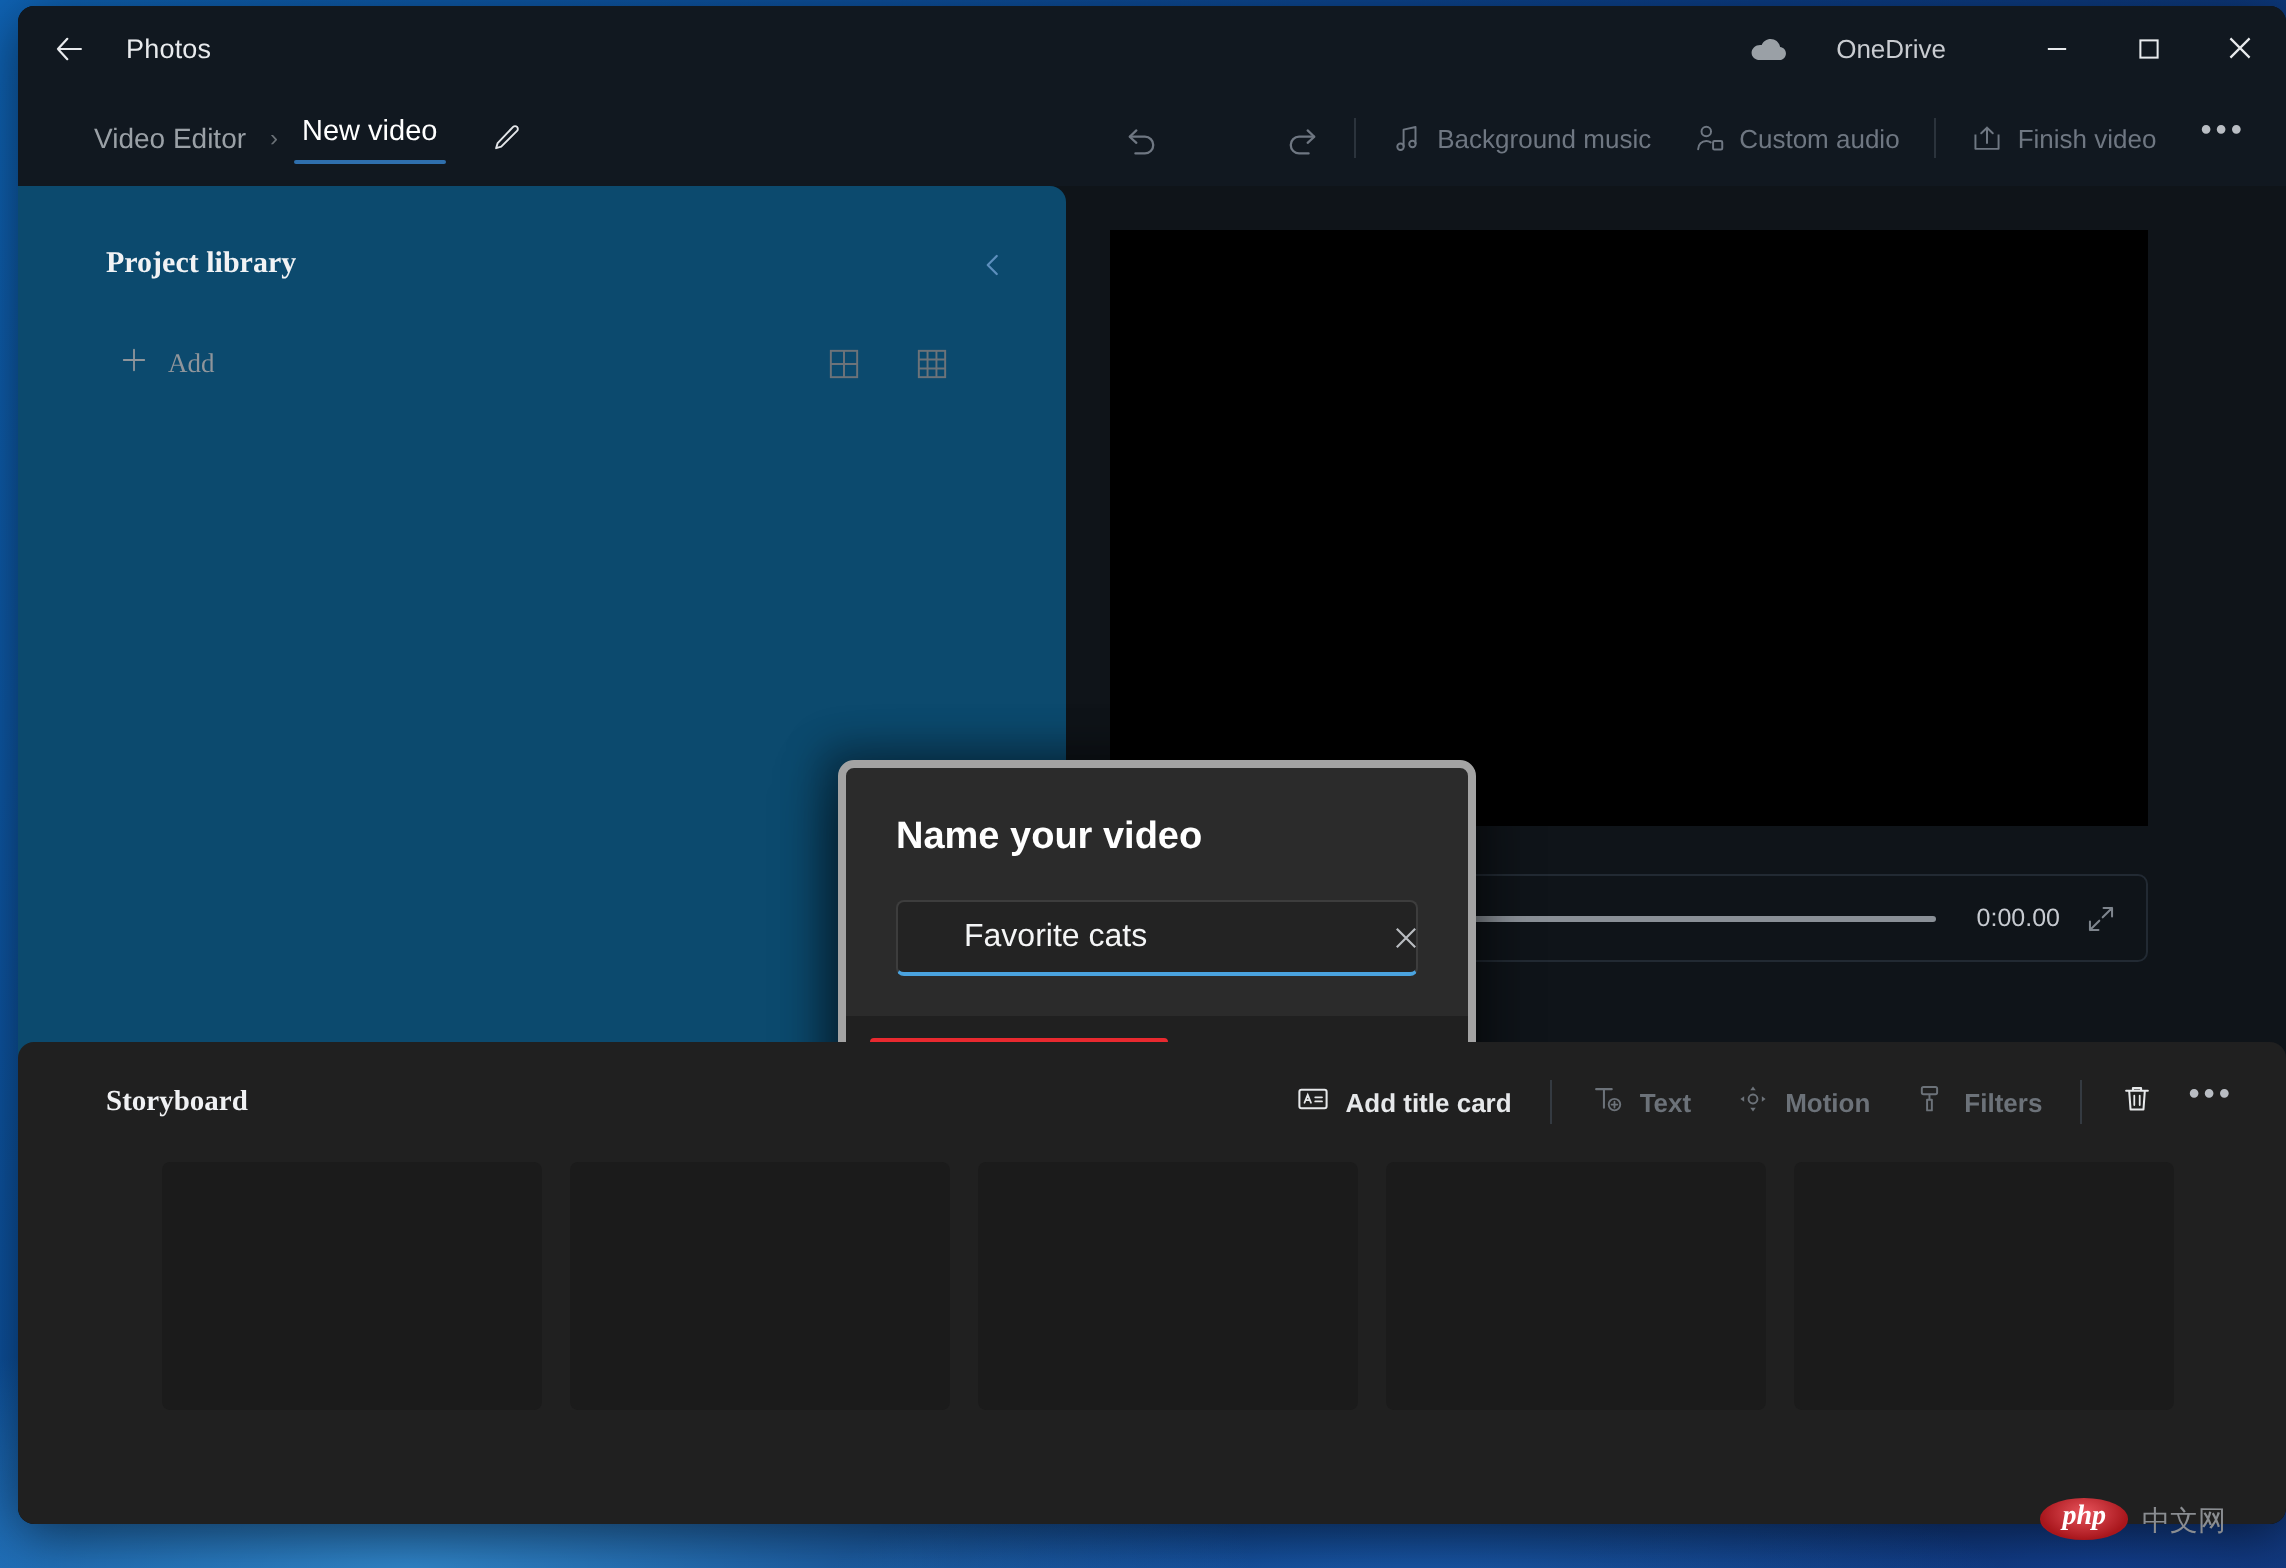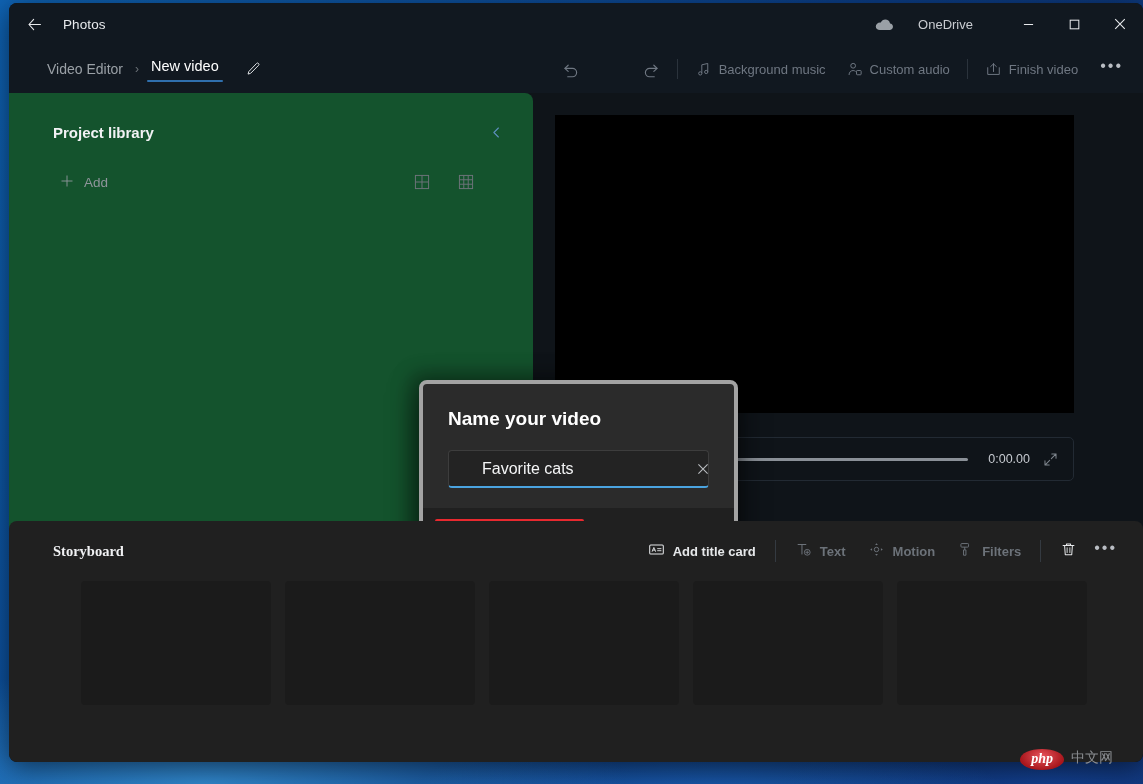--- a/index.html
+++ b/index.html
@@ -117,23 +117,24 @@
   .ellipsis { letter-spacing: 2px; font-size: 16px; color:#b9bdc3; padding: 0 12px 6px 12px;}
   
   .content {
     height: 470px;
     display: flex;
     background: #0f1419;
     position: relative;
   }
   .library {
     width: 524px;
-    background: #14532d;
+    background: #0c4a6e;
     border-radius: 0 8px 0 0;
     position: relative;
+    font-family: Liberation Serif, serif;
   }
   .lib-header {
     display: flex; align-items: center;
     padding: 26px 18px 0 44px;
   }
   .lib-title { font-size: 15px; font-weight: bold; color: #f1f2f4; }
   .collapse-btn {
     margin-left: auto; margin-right: 6px;
     width: 26px; height: 26px;
     display: flex; align-items: center; justify-content: center;
@@ -304,21 +305,21 @@
     position: absolute;
     left: -12px; top: -13px; right: -10px; bottom: -13px;
     border: 4px solid #e8292f;
     border-radius: 2px;
     pointer-events: none;
   }
   
   .watermark {
     position: absolute;
     right: 30px; bottom: 14px;
-    display: flex; align-items: flex-start; gap: 7px;
+    display: flex; align-items: flex-end; gap: 7px;
   }
   .php-pill {
     background: radial-gradient(ellipse at 50% 35%, #e8545c, #a8161c 70%);
     border-radius: 50%;
     padding: 3px 11px;
     color: #ffffff;
     font-size: 14px;
     font-style: italic;
     font-weight: bold;
     font-family: "Liberation Serif", serif;

